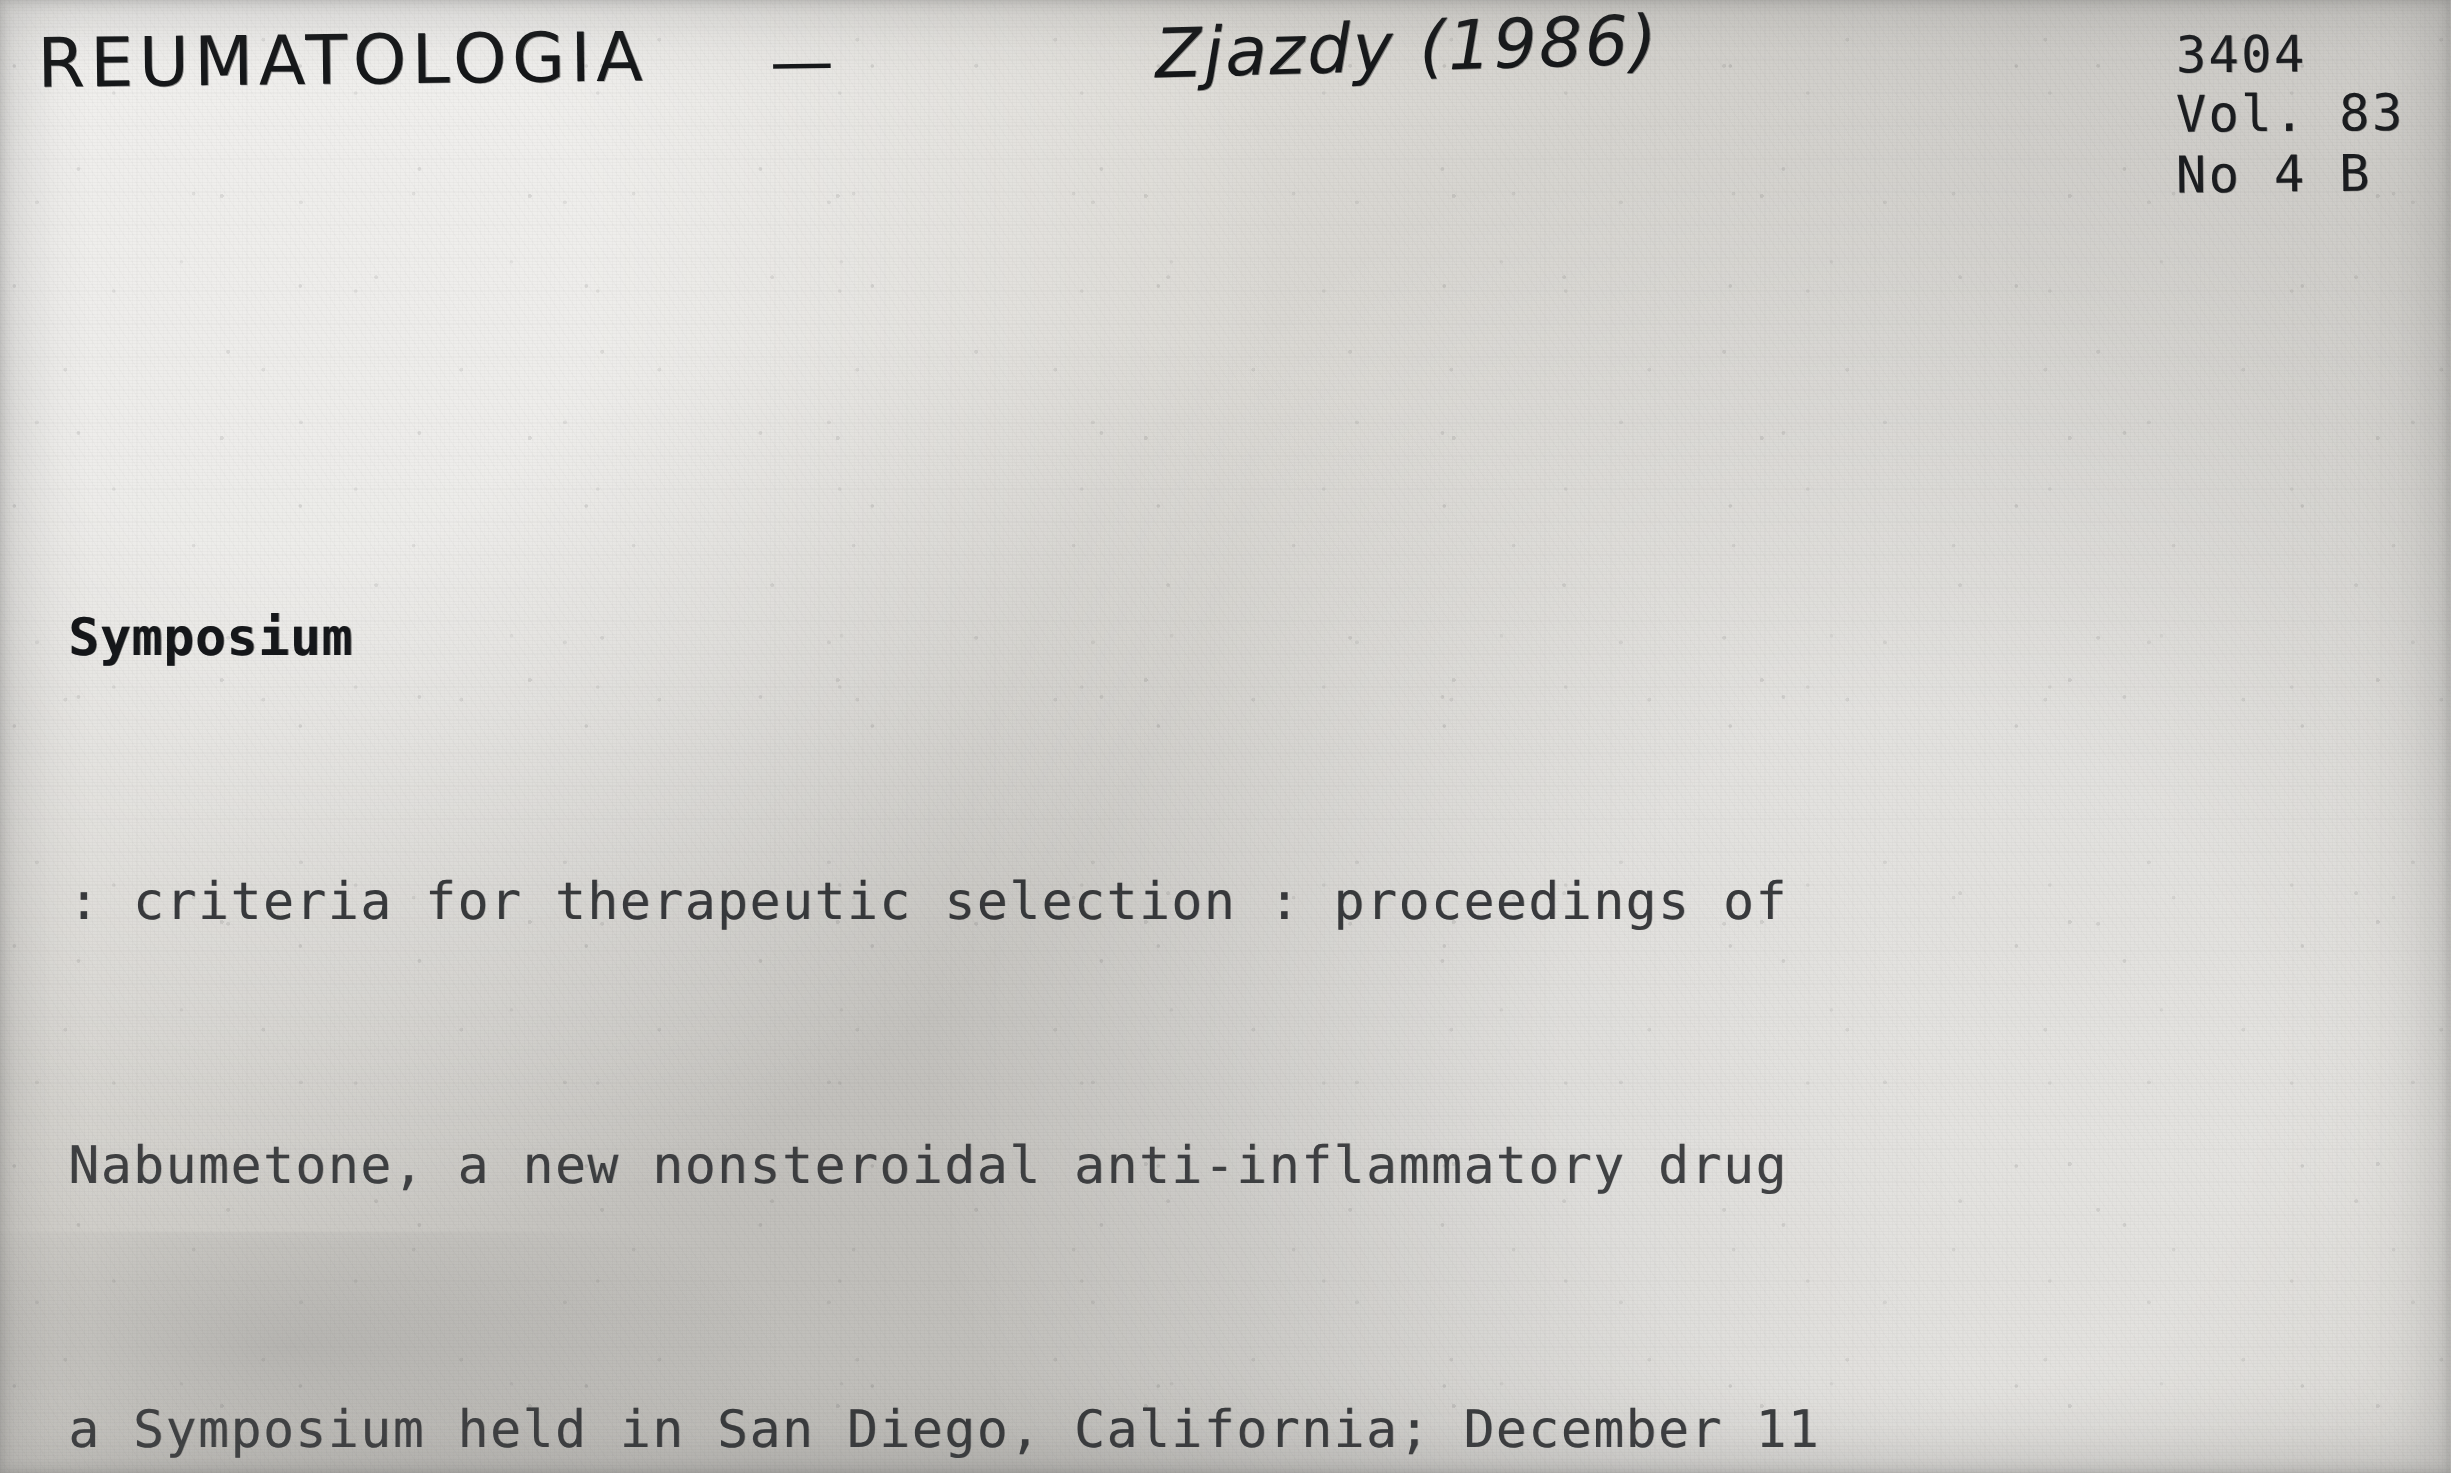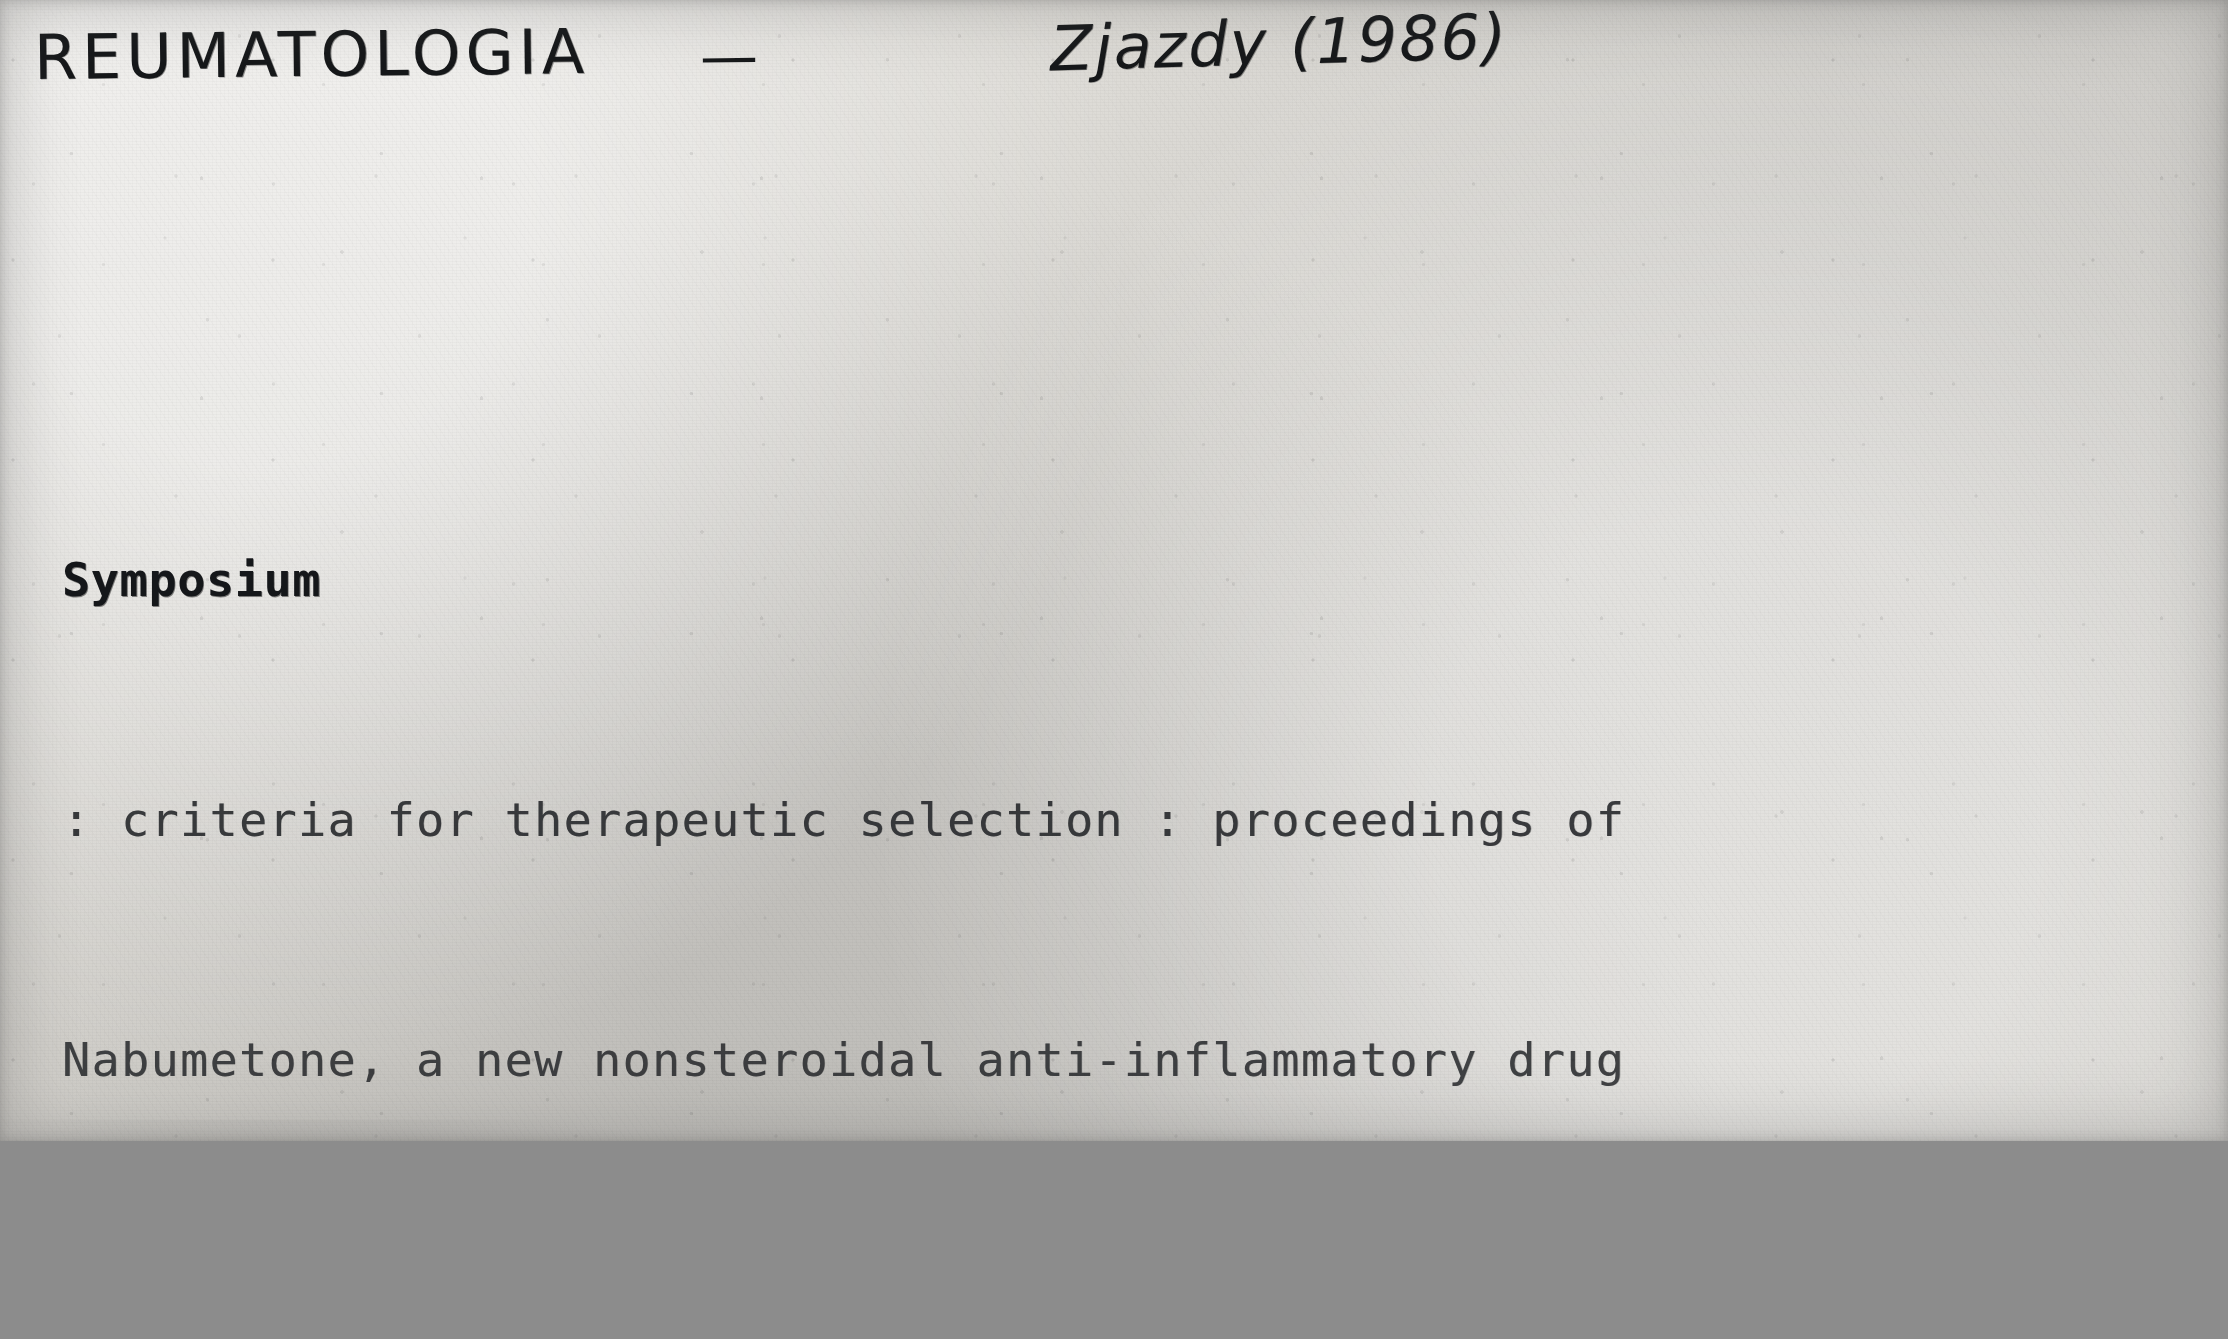--- a/index.html
+++ b/index.html
@@ -4,21 +4,21 @@
 <style>
   html, body {
     margin: 0;
     padding: 0;
     background: #8c8c8c;
   }
 
   #card {
     position: relative;
     width: 2228px;
-    height: 1141px;
+    height: 1339px;
     overflow: hidden;
     background-color: #d9d7d2;
     background-image:
       radial-gradient(circle at 12% 18%, rgba(255,255,255,0.55) 0 12%, rgba(255,255,255,0) 40%),
       radial-gradient(circle at 78% 72%, rgba(255,255,255,0.40) 0 16%, rgba(255,255,255,0) 45%),
       radial-gradient(circle at 40% 88%, rgba(120,120,120,0.18) 0 14%, rgba(255,255,255,0) 50%),
       radial-gradient(circle at 92% 8%, rgba(120,120,120,0.14) 0 10%, rgba(255,255,255,0) 40%),
       linear-gradient(180deg, #dedcd7 0%, #d6d4cf 45%, #cfcdc8 100%);
     font-family: "DejaVu Sans Mono", "Liberation Mono", monospace;
     -webkit-font-smoothing: none;
@@ -156,20 +156,25 @@
 </style>
 </head>
 <body>
 
 <div id="card">
 
   <div id="hw-subject" class="handwriting">REUMATOLOGIA</div>
   <div id="hw-dash" class="handwriting">—</div>
   <div id="hw-event" class="handwriting">Zjazdy (1986)</div>
 
+  <div id="callnumber">
+    <div id="cn-0">3404</div>
+    <div id="cn-1">Vol. 83</div>
+    <div id="cn-2">No 4 B</div>
+  </div>
 
   <div id="typed">
     <span class="line heading">Symposium</span>
     <span class="line">: criteria for therapeutic selection : proceedings of</span>
     <span class="line">Nabumetone, a new nonsteroidal anti-inflammatory drug</span>
     <span class="line">a Symposium held in San Diego, California; December 11</span>
     
     
     
     

